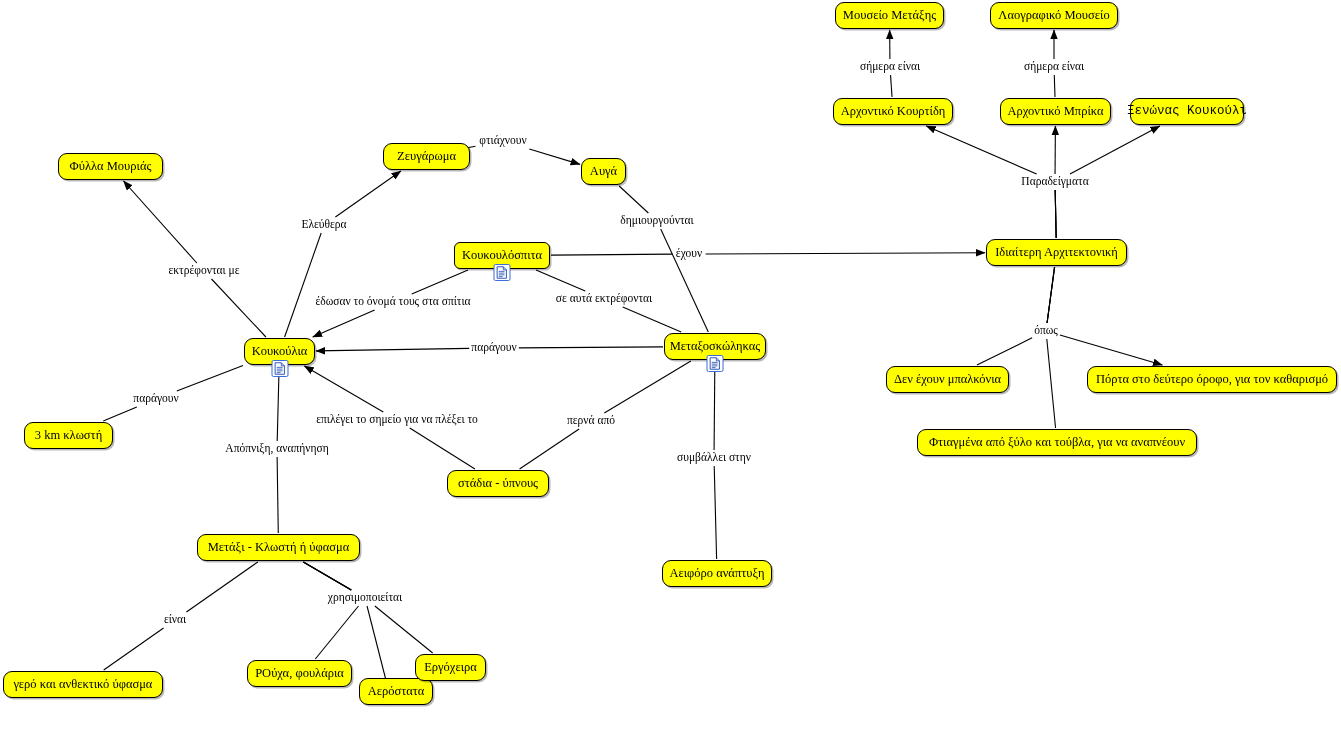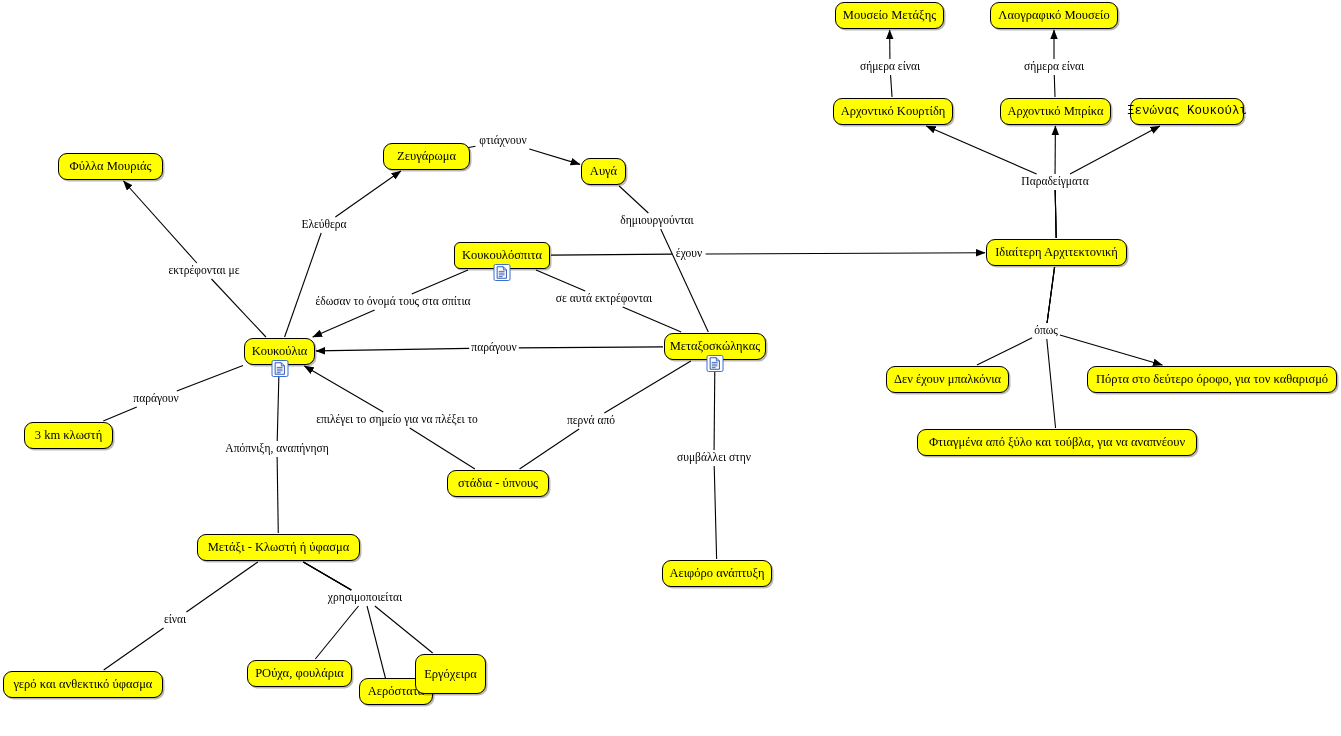--- a/index.html
+++ b/index.html
@@ -235,21 +235,21 @@
       </div>
       <div class="node" style="left: 3px; top: 671px; width: 160px; height: 27px;">
         <span>γερό και ανθεκτικό ύφασμα</span>
       </div>
       <div class="node" style="left: 247px; top: 660px; width: 105px; height: 27px;">
         <span>ΡΟύχα, φουλάρια</span>
       </div>
       <div class="node" style="left: 359px; top: 678px; width: 74px; height: 27px;">
         <span>Αερόστατα</span>
       </div>
-      <div class="node" style="left: 415px; top: 654px; width: 71px; height: 40px;">
+      <div class="node" style="left: 415px; top: 654px; width: 71px; height: 27px;">
         <span>Εργόχειρα</span>
       </div>
       <div class="node" style="left: 886px; top: 366px; width: 123px; height: 27px;">
         <span>Δεν έχουν μπαλκόνια</span>
       </div>
       <div class="node" style="left: 1087px; top: 366px; width: 250px; height: 27px;">
         <span>Πόρτα στο δεύτερο όροφο, για τον καθαρισμό</span>
       </div>
       <div class="node" style="left: 917px; top: 429px; width: 280px; height: 27px;">
         <span>Φτιαγμένα από ξύλο και τούβλα, για να αναπνέουν</span>

